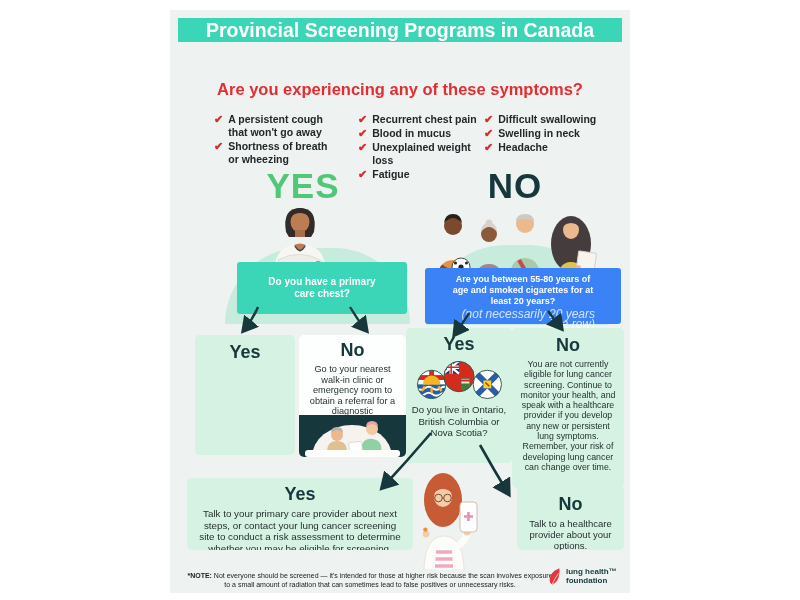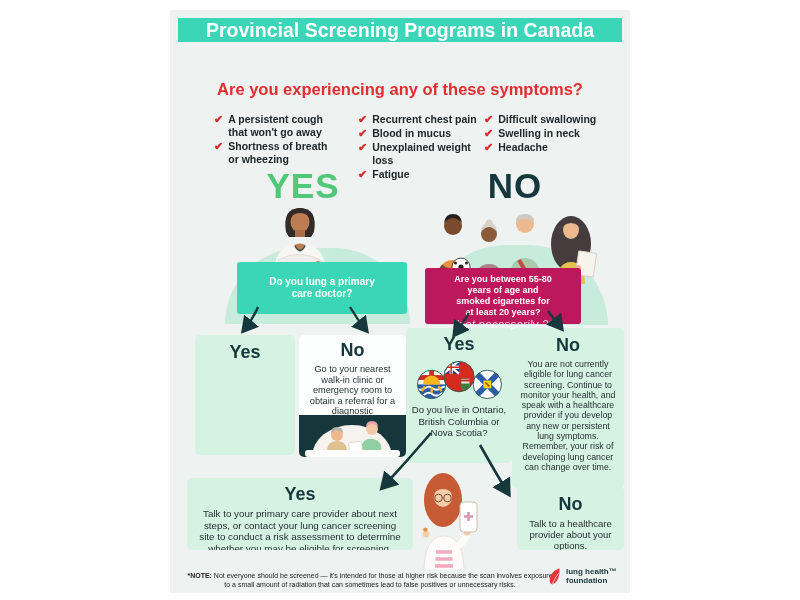--- a/index.html
+++ b/index.html
@@ -31,21 +31,21 @@
          border-radius:93px 93px 0 0;}
   .arch2{position:absolute;left:256px;top:235px;width:182px;height:80px;background:#c7ebdc;
          border-radius:91px 91px 0 0;}
   .doctor-svg{position:absolute;left:94px;top:190px;width:72px;height:74px;}
   .group-svg{position:absolute;left:255px;top:194px;width:182px;height:80px;}
 
   .qbox1{position:absolute;left:67px;top:252px;width:170px;height:52px;background:#3bd5b7;
          border-radius:3px;display:flex;align-items:center;justify-content:center;}
   .qbox1 span{display:block;width:110px;text-align:center;color:#fff;font-size:10px;
               font-weight:700;line-height:12.5px;}
-  .qbox2{position:absolute;left:255px;top:258px;width:156px;height:56px;background:#be185d;
+  .qbox2{position:absolute;left:255px;top:258px;width:196px;height:56px;background:#3b82f6;
          border-radius:3px;text-align:center;box-sizing:border-box;padding:6px 26px 0;}
   .qbox2 .q{color:#fff;font-size:9px;font-weight:700;line-height:11px;}
   .qbox2 .qnote{color:rgba(255,255,255,.78);font-size:12px;font-style:italic;line-height:10px;margin-top:2px;text-align:right;}
 
   .box{position:absolute;border-radius:5px;text-align:center;box-sizing:border-box;overflow:hidden;}
   .mint{background:#d6f2e2;}
   .box h3{margin:0 0 3px;font-size:18px;font-weight:800;color:#16383c;}
   .box p{margin:0;font-size:9.5px;line-height:11.2px;color:#1f2b2b;}
   .b1yes{left:25px;top:325px;width:100px;height:120px;padding:7px 6px;}
   .b1yes .bold-line{font-weight:700;color:#16383c;}
@@ -164,21 +164,21 @@
       <path d="M94,56 l14,24" stroke="#c24b4b" stroke-width="4"></path>
       <ellipse cx="146" cy="40" rx="20" ry="28" fill="#453c3e"></ellipse>
       <ellipse cx="146" cy="26" rx="8" ry="9" fill="#ecb88d"></ellipse>
       <path d="M138,22 q3,-7 8,-7 q5,0 8,7 q-4,-3 -8,-3 q-4,0 -8,3" fill="#453c3e"></path>
       <path d="M132,80 q0,-22 14,-22 q14,0 14,22 z" fill="#e2c24d"></path>
       <rect x="152" y="48" width="18" height="24" rx="1" fill="#f7f4ee" stroke="#d8d0c5" transform="rotate(8 161 60)"></rect>
       <circle cx="153" cy="64" r="3" fill="#ecb88d"></circle>
     </svg>
 
     <div class="qbox1">
-      <span>Do you lung a primary care doctor?</span>
+      <span>Do you have a primary care chest?</span>
     </div>
     <div class="qbox2">
       <div class="q">Are you between 55-80 years of age and smoked cigarettes for at least 20 years?</div>
       <div class="qnote">(not necessarily 20 years in a row)</div>
     </div>
 
     <div class="box mint b1yes">
       <h3>Yes</h3>
     </div>
 

